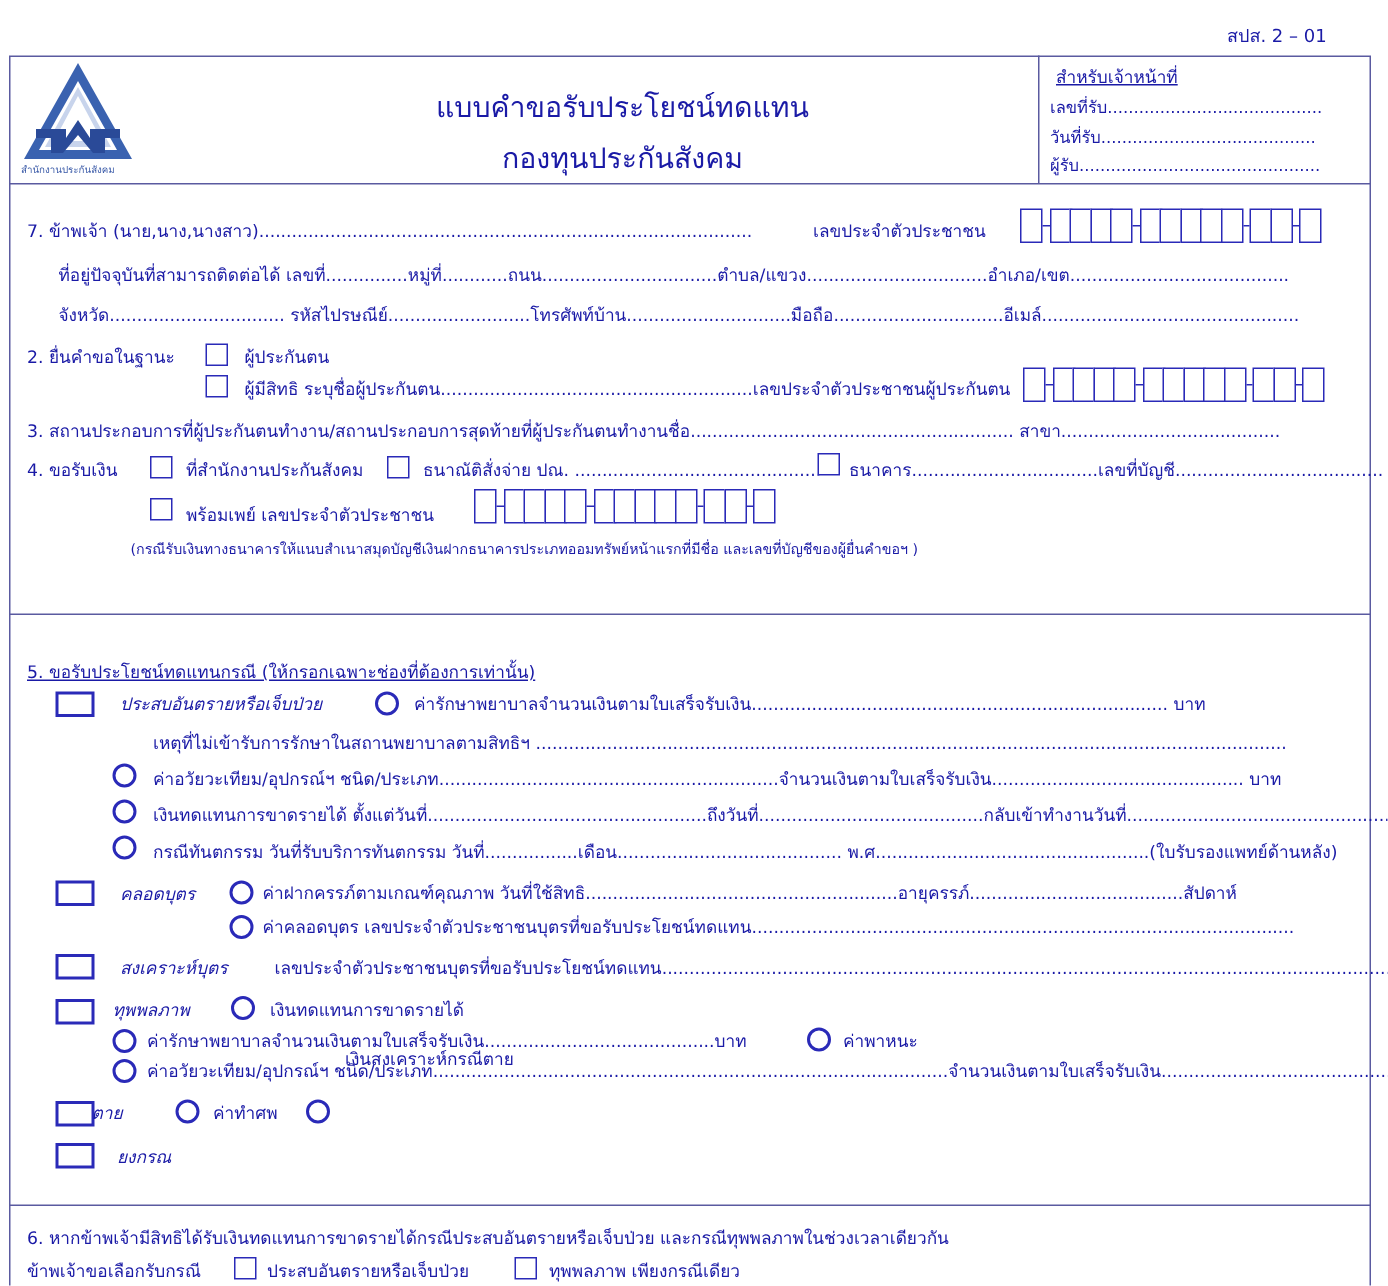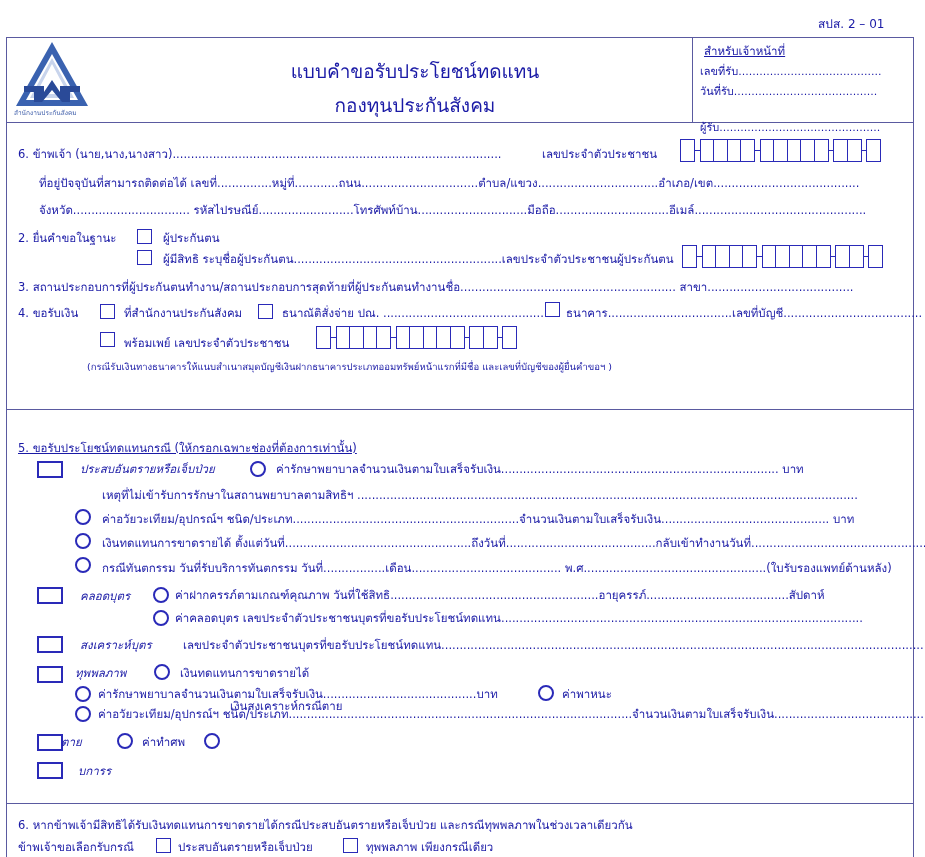--- a/index.html
+++ b/index.html
@@ -48,23 +48,23 @@
   </svg>
   <div class="abs logo-text" style="left:0; top:68px;">สำนักงานประกันสังคม</div>
 </div>
 
 <div class="abs title" style="left:250px; top:56px; width:330px;">แบบคำขอรับประโยชน์ทดแทน</div>
 <div class="abs title" style="left:250px; top:90px; width:330px;">กองทุนประกันสังคม</div>
 
 <div class="abs staff-h" style="left:704px; top:42px;">สำหรับเจ้าหน้าที่</div>
 <div class="abs staff" style="left:700px; top:62px;">เลขที่รับ.........................................</div>
 <div class="abs staff" style="left:700px; top:82px;">วันที่รับ.........................................</div>
-<div class="abs staff" style="left:700px; top:118px;">ผู้รับ..............................................</div>
+<div class="abs staff" style="left:700px; top:101px;">ผู้รับ..............................................</div>
 
-<div class="abs t" style="left:18px; top:146px;">6.  ข้าพเจ้า (นาย,นาง,นางสาว)..........................................................................................</div>
+<div class="abs t" style="left:18px; top:146px;">7.  ข้าพเจ้า (นาย,นาง,นางสาว)..........................................................................................</div>
 <div class="abs t" style="left:542px; top:146px;">เลขประจำตัวประชาชน</div>
 <div class="idbox" style="left:680px; top:139px;">
   <div class="d"></div>
     <div class="dash"></div>
   <div class="d"></div>
     <div class="d"></div>
     <div class="d"></div>
     <div class="d"></div>
     <div class="dash"></div>
   <div class="d"></div>
@@ -175,20 +175,20 @@
 <div class="abs t" style="left:98px; top:706px;">ค่าอวัยวะเทียม/อุปกรณ์ฯ  ชนิด/ประเภท..............................................................................................จำนวนเงินตามใบเสร็จรับเงิน............................................. บาท</div>
 
 <div class="cbw" style="left:37px; top:734px;"></div>
 <div class="abs t it" style="left:61px; top:734px;">ตาย</div>
 <div class="rad" style="left:117px; top:733px;"></div>
 <div class="abs t" style="left:142px; top:734px;">ค่าทำศพ</div>
 <div class="rad" style="left:204px; top:733px;"></div>
 <div class="abs t" style="left:230px; top:698px;">เงินสงเคราะห์กรณีตาย</div>
 
 <div class="cbw" style="left:37px; top:762px;"></div>
-<div class="abs t it" style="left:78px; top:763px;">บการร</div>
+<div class="abs t it" style="left:78px; top:763px;">ยงกรณ</div>
 
 <div class="abs t" style="left:18px; top:817px;">6.  หากข้าพเจ้ามีสิทธิได้รับเงินทดแทนการขาดรายได้กรณีประสบอันตรายหรือเจ็บป่วย  และกรณีทุพพลภาพในช่วงเวลาเดียวกัน</div>
 <div class="abs t" style="left:18px; top:839px;">ข้าพเจ้าขอเลือกรับกรณี</div>
 <div class="cb" style="left:156px; top:838px;"></div>
 <div class="abs t" style="left:178px; top:839px;">ประสบอันตรายหรือเจ็บป่วย</div>
 <div class="cb" style="left:343px; top:838px;"></div>
 <div class="abs t" style="left:366px; top:839px;">ทุพพลภาพ  เพียงกรณีเดียว</div>
 
 </body></html>

